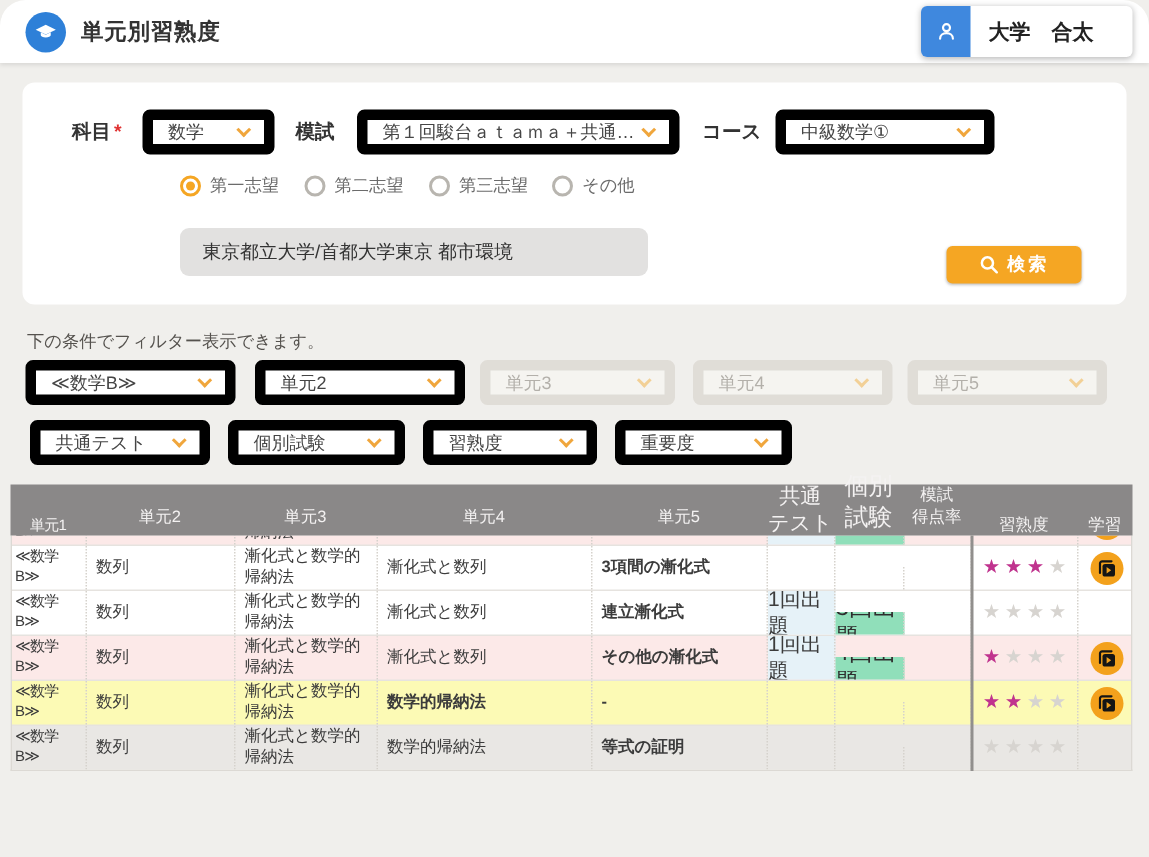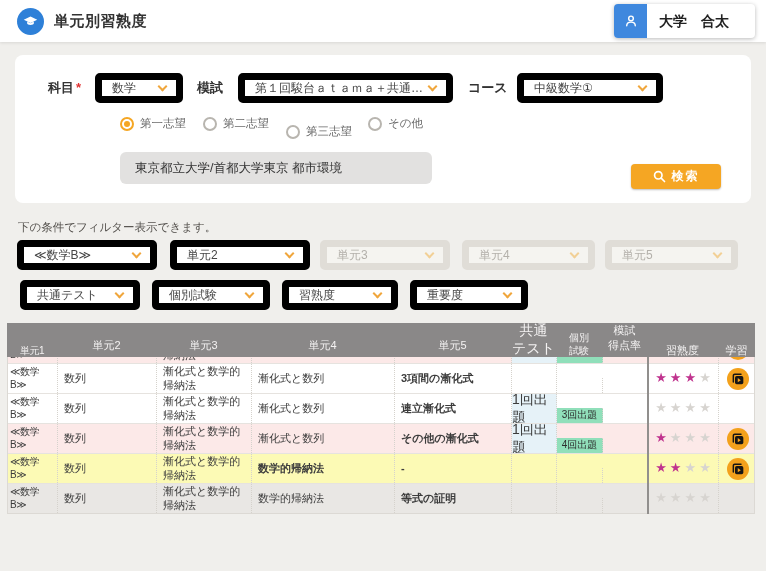--- a/index.html
+++ b/index.html
@@ -3,21 +3,21 @@
 <meta charset="utf-8">
 <style>
   :root{
     --accent-orange:#f5a623; --header-gray:#8a8888; --star-pink:#c0338e;
     --green-cell:#90dfba; --blue-cell:#e6f2f8; --row-pink:#fce9e8;
     --row-yellow:#fcfab5; --row-gray:#e9e7e4; --primary-blue:#2e80d8;
   }
   *{box-sizing:border-box; margin:0; padding:0;}
   html,body{background:#f0efec;}
   body{font-family:"Liberation Sans","DejaVu Sans",sans-serif; color:#3c3c3c;}
-  .page{position:relative; width:766px; height:571px; background:#f0efec; overflow:hidden;}
+  .page{position:relative; width:766px; height:571px; background:#f0efec; overflow:hidden;border-radius:17px;}
 
   
   .topbar{position:absolute; left:0; top:0; width:766px; height:42px; background:#fff;
           box-shadow:0 1px 3px rgba(0,0,0,.10); display:flex; align-items:center; z-index:20;}
   .app-icon{width:27px; height:27px; border-radius:50%; background:var(--primary-blue);
             margin-left:17px; display:flex; align-items:center; justify-content:center;}
   .page-title{font-size:15px; font-weight:bold; color:#333; margin-left:10px; letter-spacing:.5px;}
   .user-chip{position:absolute; right:11px; top:4px; height:34px; display:flex; background:#fff;
              border-radius:4px; box-shadow:0 1px 4px rgba(0,0,0,.28);margin-left:40px;}
   .user-chip .usq{width:33px; height:34px; background:#3f88de; border-radius:4px 0 0 4px;
@@ -63,21 +63,21 @@
          background:#fff; border:1px solid #dcd9d4; border-top:none; z-index:3;}
   .trow{display:flex; height:30px; border-bottom:1px solid #e6e3df; width:748px;}
   .trow.clipped{margin-top:-23px;}
   .tone-white{background:#fff;} .tone-pink{background:var(--row-pink);}
   .tone-yellow{background:var(--row-yellow);} .tone-gray{background:var(--row-gray);}
   .cell{border-right:1px dotted #d5d2cc; display:flex; align-items:center; padding:0 6px;
         font-size:11px; color:#3c3c3c; overflow:hidden; line-height:1.25; flex:none;}
   .c-u1{width:50px; font-size:10px; padding:0 2px; letter-spacing:-.5px;}
   .c-u2{width:99px;} .c-u3{width:95px;} .c-u4{width:143px;} .c-u5{width:117px;}
   .c-kt{width:45px; justify-content:center; font-size:14px; padding:0;}
-  .c-kb{width:46px; justify-content:center; font-size:10px; padding:0;margin-top:14px;}
+  .c-kb{width:46px; justify-content:center; font-size:16px; padding:0;margin-top:14px;}
   .c-sc{width:45px;} .c-st{width:71px; justify-content:center; padding:0;}
   .c-gk{width:37px; justify-content:center; border-right:none; padding:0;}
   .bold{font-weight:bold;}
   .bg-blue{background:var(--blue-cell);} .bg-green{background:var(--green-cell); color:#2e2e2e;}
   .star{font-size:13px; color:#d7d4d0; margin:0 1.5px;}
   .star.filled{color:var(--star-pink);}
   .play{width:22px; height:22px; border-radius:50%; background:#f3a11c; display:flex;
         align-items:center; justify-content:center; cursor:pointer; flex:none;}
   .vdivider{position:absolute; left:647px; top:357px; width:2px; height:157px; background:#918f8d; z-index:6;}
 </style>
@@ -124,21 +124,21 @@
 
     <div class="radio-row" id="radio-row">
         <label class="radio-item" style="left: 105px;">
           <span class="radio on"></span>
           <span class="radio-label">第一志望</span>
         </label>
         <label class="radio-item" style="left: 188px;">
           <span class="radio"></span>
           <span class="radio-label">第二志望</span>
         </label>
-        <label class="radio-item" style="left: 271px; margin-top: 8px;">
+        <label class="radio-item" style="left: 271px;">
           <span class="radio"></span>
           <span class="radio-label">第三志望</span>
         </label>
         <label class="radio-item" style="left: 353px;">
           <span class="radio"></span>
           <span class="radio-label">その他</span>
         </label>
       </div>
 
     <div class="univ-input">東京都立大学/首都大学東京 都市環境</div>

